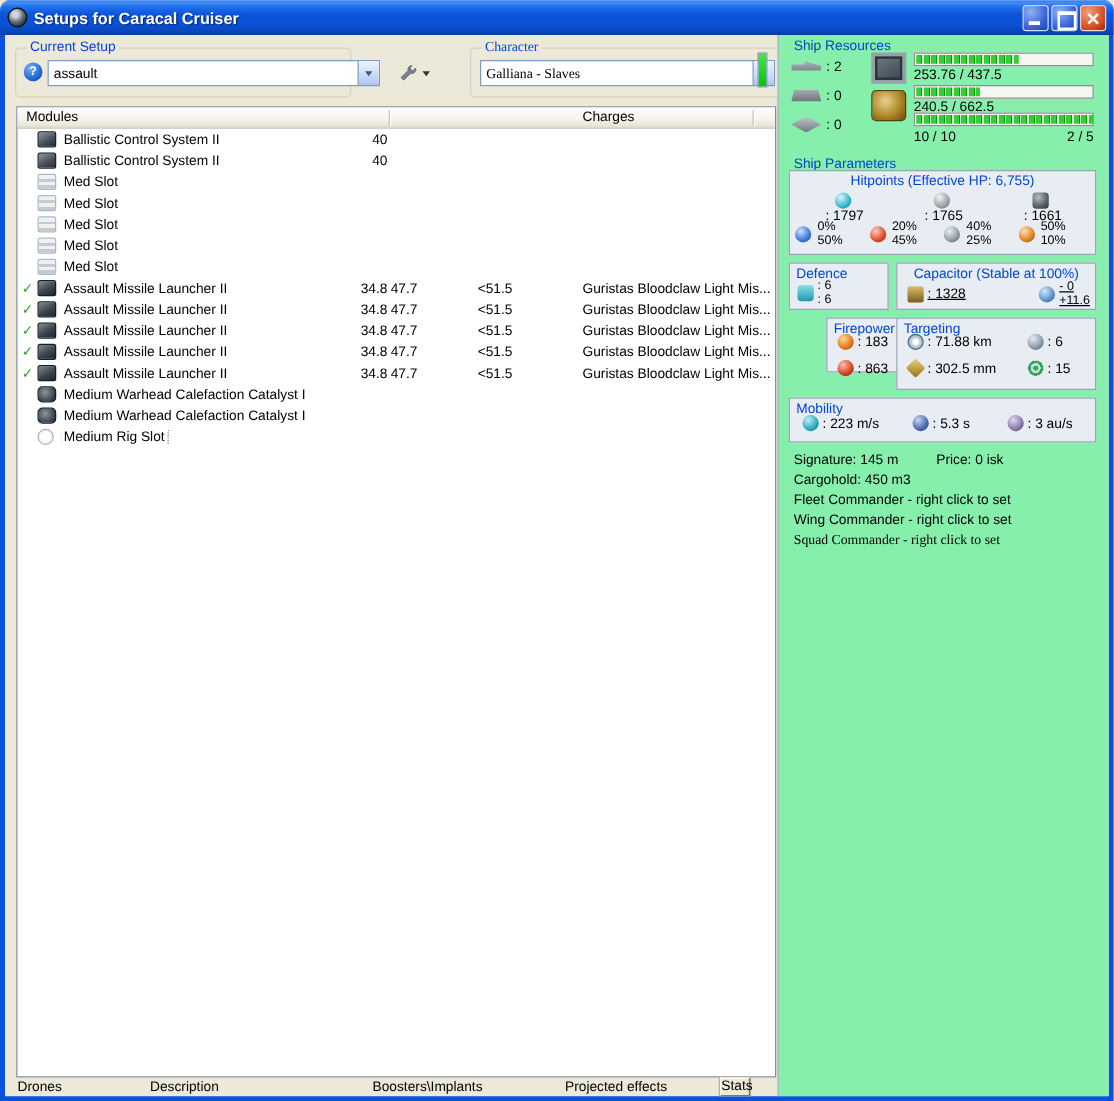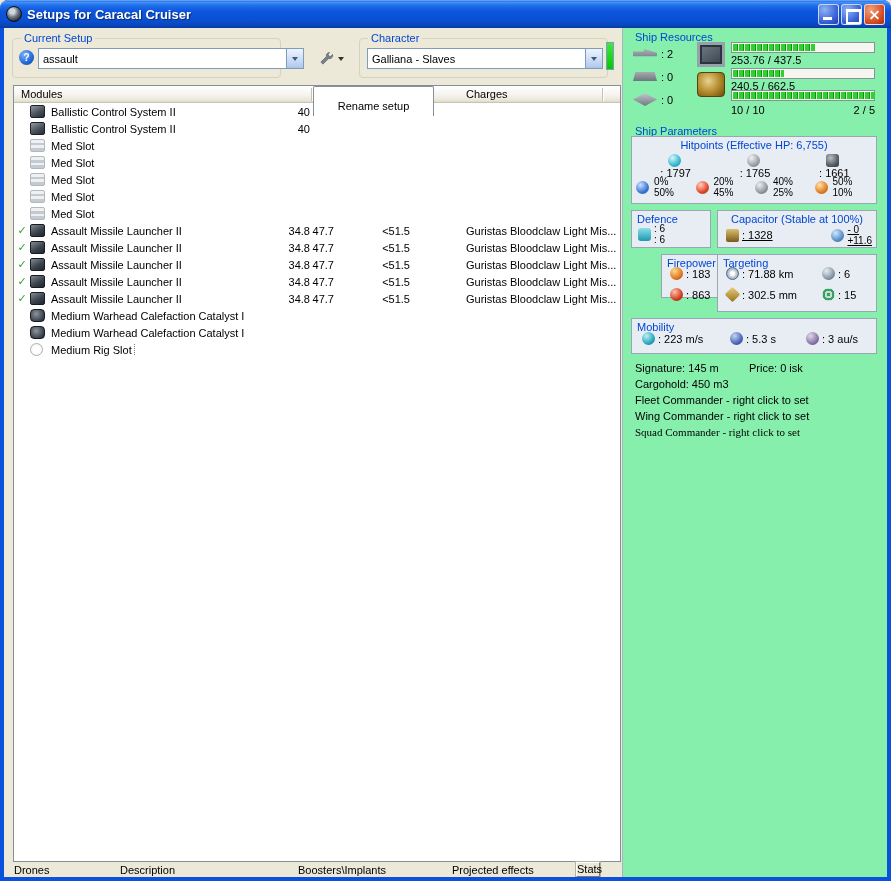--- a/index.html
+++ b/index.html
@@ -24,21 +24,21 @@
   .winbtn.max::after { content:""; position:absolute; left:4px; top:4px; width:11px; height:10px; border:2px solid #fff; border-top-width:3px; }
   .winbtn.close::before, .winbtn.close::after { content:""; position:absolute; left:4px; top:9px; width:11px; height:2px; background:#fff; }
   .winbtn.close::before { transform:rotate(45deg); }
   .winbtn.close::after  { transform:rotate(-45deg); }
   .client { position:absolute; left:4px; top:28px; width:883px; height:849px; background:#ece9d8; overflow:hidden; }
 
   
   .gb { position:absolute; border:1px solid #d5d2bf; border-radius:4px; }
   .gb .gb-label { position:absolute; top:-7px; left:8px; background:#ece9d8; padding:0 3px; color:#0046d5; white-space:nowrap; }
   #gb-setup { left:8px; top:10px; width:269px; height:40px; }
-  #gb-char  { left:355px; top:10px; width:249px; height:40px; }
+  #gb-char  { left:372px; top:10px; width:249px; height:40px;font-family:Liberation Serif, serif; }
   .help { position:absolute; left:6px; top:11px; width:15px; height:15px; border-radius:50%;
     background:radial-gradient(circle at 35% 30%, #7fb0f8, #2268d8 60%, #0b3fa0);
     color:#fff; font-weight:bold; font-size:10px; text-align:center; line-height:15px; }
   .combo { position:absolute; height:21px; background:#fff; border:1px solid #7f9db9; display:flex; align-items:center; }
   .combo .cval { flex:1; padding:0 4px; white-space:nowrap; overflow:hidden; }
   .combo .cbtn { width:17px; align-self:stretch; border-left:1px solid #7f9db9;
     background:linear-gradient(180deg,#eef4fd,#d3e1f6 45%,#b6ccef 90%,#a9c0e8);
     display:flex; align-items:center; justify-content:center; }
   .combo .cbtn::after { content:""; width:0; height:0; border:3px solid transparent; border-top:4px solid #3b5a82; margin-top:4px; }
   #combo-setup { left:25px; top:9px; width:266px; }
@@ -203,23 +203,20 @@
     </div>
     <div id="char-bar"></div>
 
     <div id="list">
       <div class="lheader">
         <span class="hlabel" id="h-modules">Modules</span>
         <span class="hsep" id="hsep1"></span>
         <span class="hlabel" id="h-charges">Charges</span>
         <span class="hsep" id="hsep2"></span>
       </div>
-      <div id="tab-rename">
-        <span>Rename setup</span>
-      </div>
       <div class="rows">
 
           <div class="mrow">
             <span class="c-check"></span>
             <span class="c-icon i-filled">
               <i></i>
             </span>
             <span class="c-name"><span class="nm">Ballistic Control System II</span></span>
             <span class="c-v1">40</span>
             <span class="c-v2"></span>

